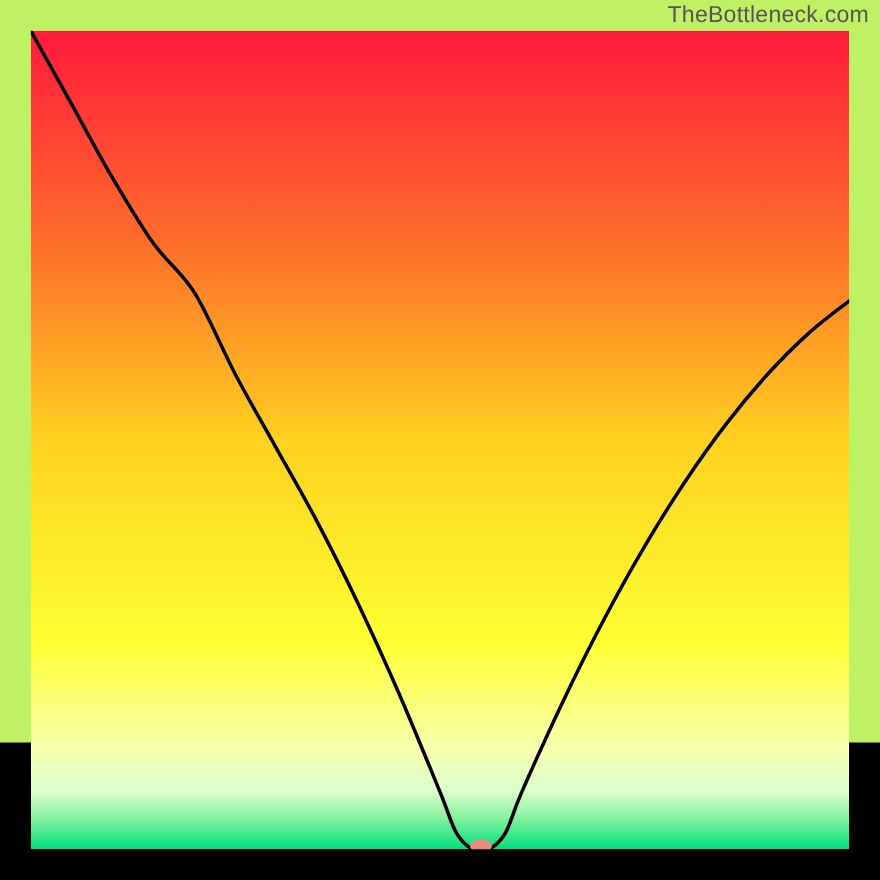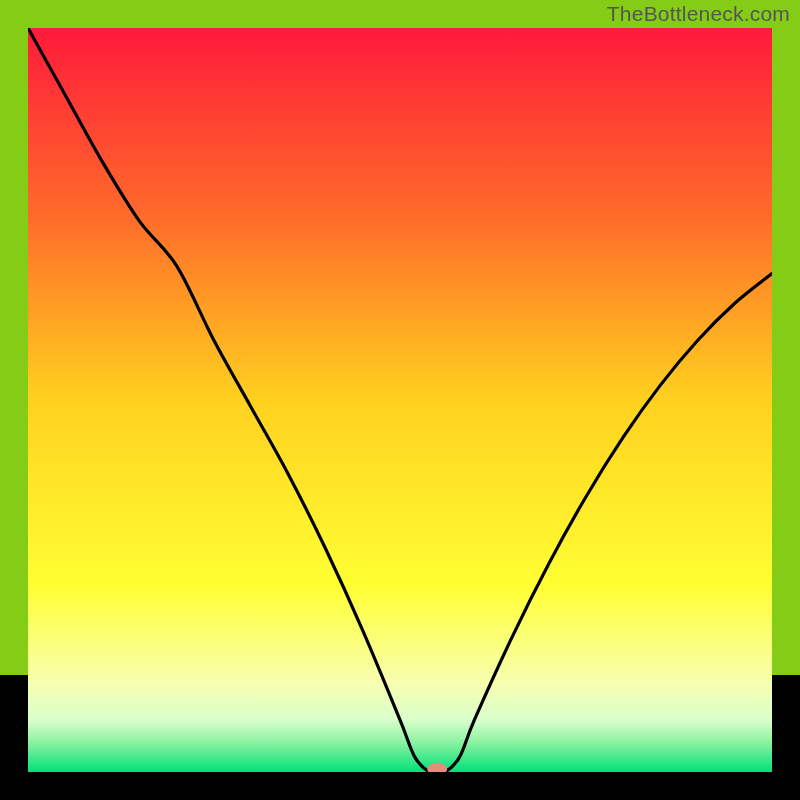--- a/index.html
+++ b/index.html
@@ -8,21 +8,21 @@
     width: 800px;
     height: 800px;
     background: #000;
     font-family: Arial, Helvetica, sans-serif;
     overflow: hidden;
   }
   .frame {
     position: relative;
     width: 800px;
     height: 675px;
-    background: #84cc16;
+    background: #bef264;
   }
   .watermark {
     position: absolute;
     top: 2px;
     right: 10px;
     color: #555;
     font-size: 21px;
     font-weight: 500;
     letter-spacing: 0.2px;
     user-select: none;

